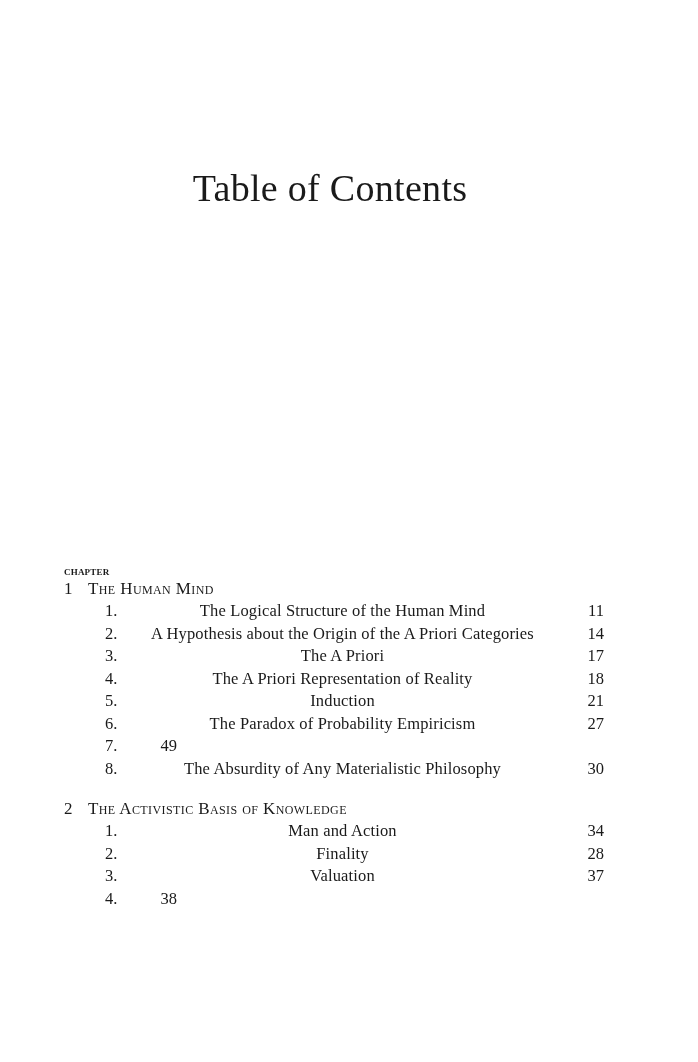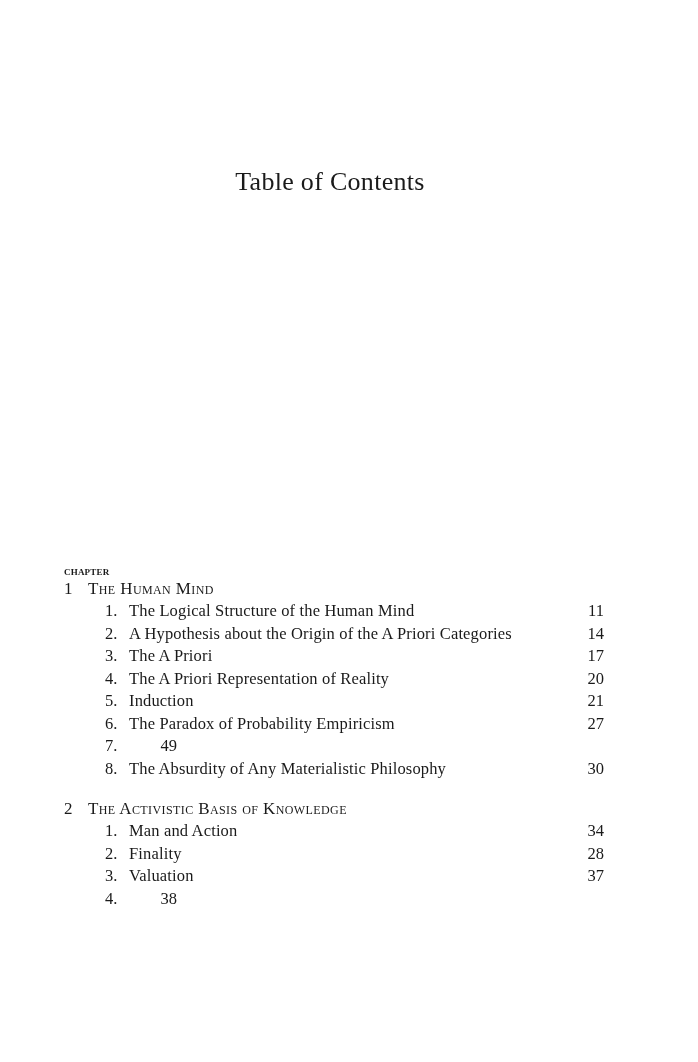--- a/index.html
+++ b/index.html
@@ -14,21 +14,21 @@
       overflow: hidden;
       font-family: "Liberation Serif", "DejaVu Serif", serif;
       color: #1a1a1a;
     }
     .page-title {
       position: absolute;
       left: 0;
       width: 660px;
       top: 166px;
       text-align: center;
-      font-size: 26px;
+      font-size: 38px;
       font-weight: normal;
       letter-spacing: 0.3px;
       margin: 0;
       line-height: 1.2;
     }
     .toc {
       position: absolute;
       left: 64px;
       top: 566px;
       width: 540px;
@@ -71,20 +71,21 @@
       padding-left: 41px;
     }
     .section-num {
       width: 24px;
       flex: 0 0 24px;
     }
     .section-title {
       flex: 1 1 auto;
       white-space: nowrap;
       letter-spacing: 0.15px;
+      text-align: center;
     }
     .section-page {
       width: 40px;
       flex: 0 0 40px;
       text-align: right;
       padding-left: 8px;
     }
   </style>
 </head>
 <body>
@@ -110,21 +111,21 @@
       <span class="section-page">14</span>
     </div>
     <div class="section">
       <span class="section-num">3.</span>
       <span class="section-title">The A Priori</span>
       <span class="section-page">17</span>
     </div>
     <div class="section">
       <span class="section-num">4.</span>
       <span class="section-title">The A Priori Representation of Reality</span>
-      <span class="section-page">20</span>
+      <span class="section-page">18</span>
     </div>
     <div class="section">
       <span class="section-num">5.</span>
       <span class="section-title">Induction</span>
       <span class="section-page">21</span>
     </div>
     <div class="section">
       <span class="section-num">6.</span>
       <span class="section-title">The Paradox of Probability Empiricism</span>
       <span class="section-page">27</span>

